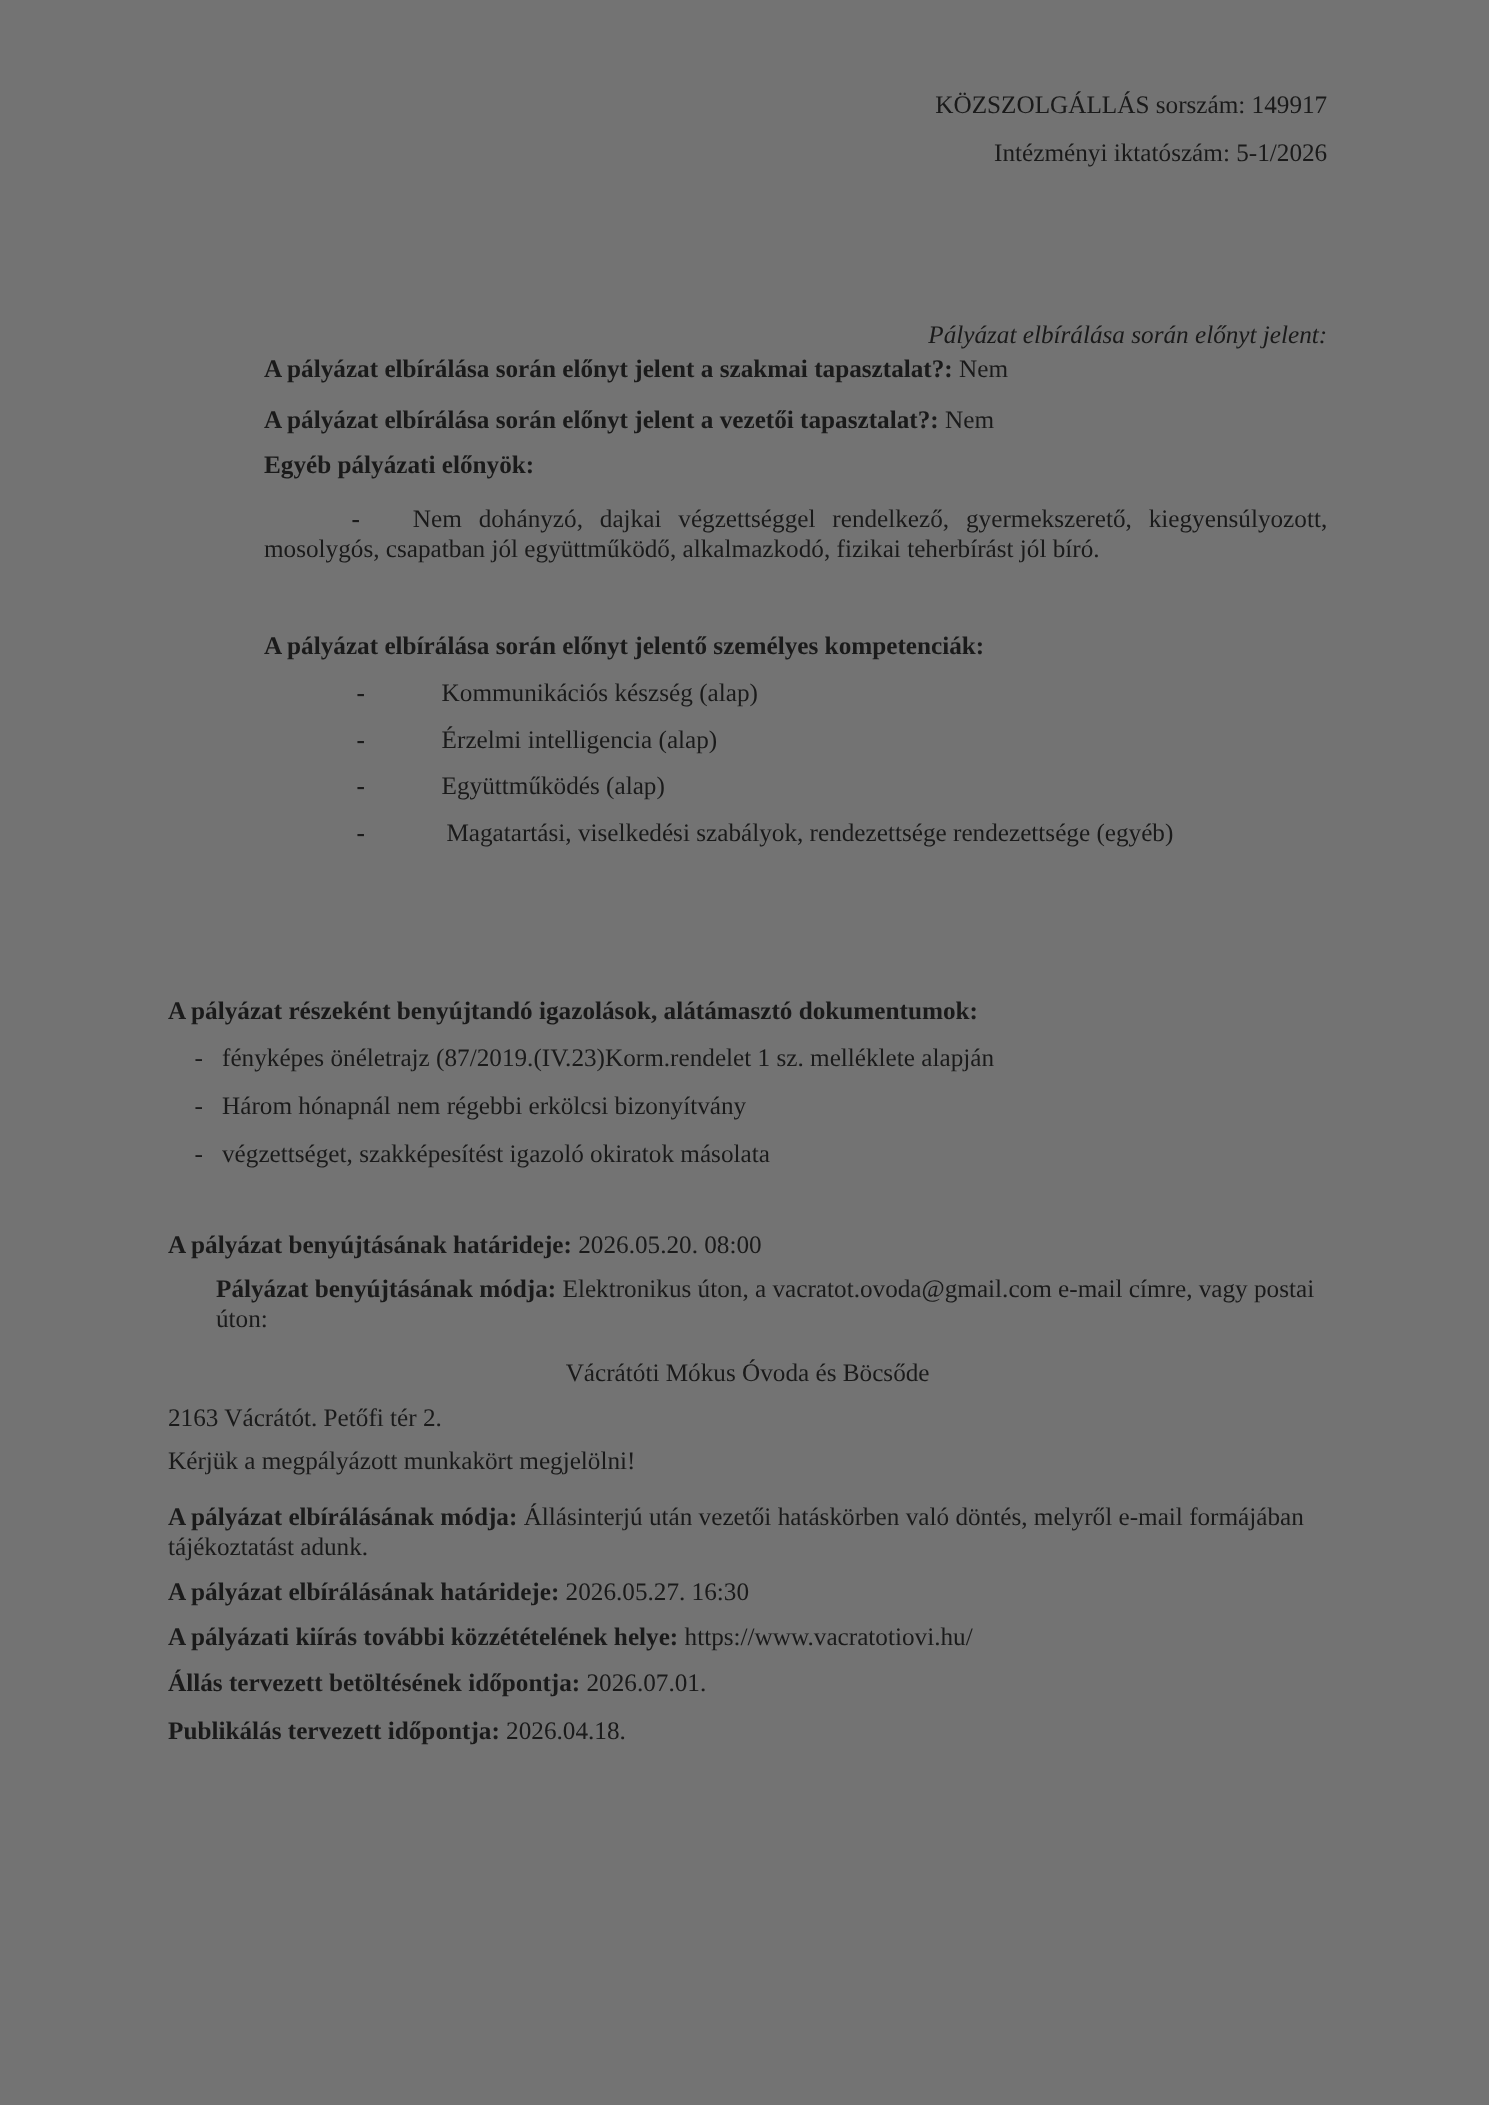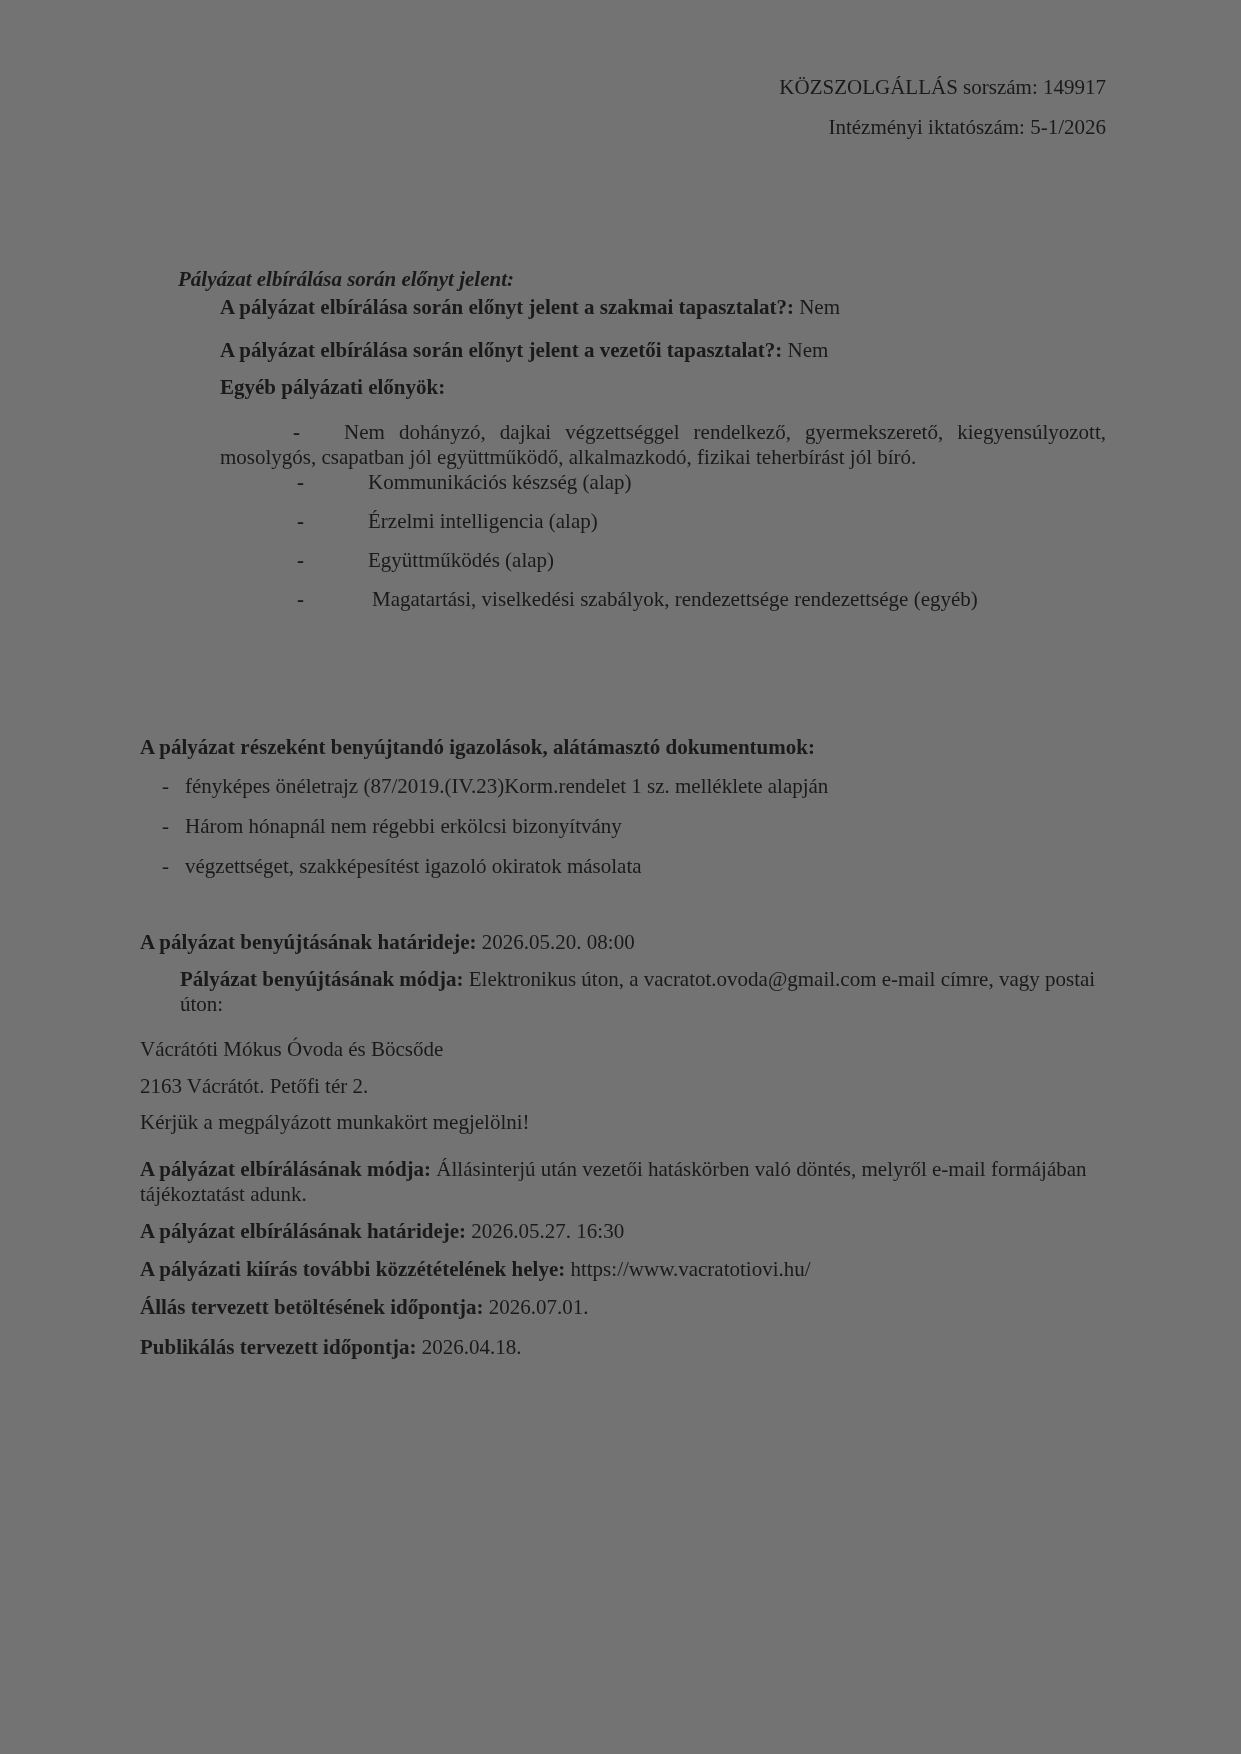--- a/index.html
+++ b/index.html
@@ -22,39 +22,39 @@
     overflow: hidden;
   }
   p { margin: 0; }
   .b { font-weight: bold; }
 
   
   .doc-header { text-align: right; }
   .hline + .hline { margin-top: 15px; }
 
   
-  .p-it        { margin: 127px 0 3px 38px; font-weight: bold; font-style: italic; }
+  .p-it        { margin: 127px 0 3px 38px; font-weight: normal; font-style: italic; text-align: right; }
   .p-q1        { margin: 0 0 18px 80px; }
   .p-q2        { margin: 0 0 12px 80px; }
   .p-other     { margin: 0 0 20px 80px; font-weight: bold; }
   .p-hang1     { margin: 0 0 0 80px; text-indent: 73px; text-align: justify; }
 
   
   .p-comp-title{ margin: 56px 0 14px 80px; font-weight: bold; }
   .li-comp     { margin: 0 0 14px 157px; }
   .p-hang2     { margin: 0 0 0 78px; text-indent: 79px; text-align: justify; }
 
   
   .p-docs-title{ margin: 123px 0 14px 0; font-weight: bold; }
   .li-doc      { margin: 0 0 15px 22px; }
 
   
   .d-sub-deadline  { margin-top: 51px; margin-bottom: 12px; }
   .d-sub-method    { margin-bottom: 20px; margin-left: 40px; }
-  .d-postal-name   { margin-bottom: 12px; }
+  .d-postal-name   { margin-bottom: 12px; text-align: center; }
   .d-postal-addr   { margin-bottom: 11px; }
   .d-note          { margin-bottom: 22px; }
   .d-eval-method   { margin-bottom: 12px; }
   .d-eval-deadline { margin-bottom: 13px; }
   .d-pub-place     { margin-bottom: 13px; }
   .d-start         { margin-bottom: 15px; }
 
   .gap { display: inline-block; }
   .g44 { width: 44px; }
   .g64 { width: 64px; }
@@ -76,20 +76,21 @@
   <p class="p-it">Pályázat elbírálása során előnyt jelent:</p>
 
   <p class="p-q1"><span class="b">A pályázat elbírálása során előnyt jelent a szakmai tapasztalat?:</span> <span>Nem</span></p>
 
   <p class="p-q2"><span class="b">A pályázat elbírálása során előnyt jelent a vezetői tapasztalat?:</span> <span>Nem</span></p>
 
   <p class="p-other">Egyéb pályázati előnyök:</p>
 
   <p class="p-hang1"><span class="dash">-</span><span class="gap g44"></span><span>Nem dohányzó, dajkai végzettséggel rendelkező, gyermekszerető, kiegyensúlyozott, mosolygós, csapatban jól együttműködő, alkalmazkodó, fizikai teherbírást jól bíró.</span></p>
 
+  <p class="p-comp-title">A pályázat elbírálása során előnyt jelentő személyes kompetenciák:</p>
 
   <p class="li-comp"><span class="dash">-</span><span class="gap g64"></span><span>Kommunikációs készség (alap)</span></p>
 
   <p class="li-comp"><span class="dash">-</span><span class="gap g64"></span><span>Érzelmi intelligencia (alap)</span></p>
 
   <p class="li-comp"><span class="dash">-</span><span class="gap g64"></span><span>Együttműködés (alap)</span></p>
 
 
   <p class="p-hang2"><span class="dash">-</span><span class="gap g68"></span><span>Magatartási, viselkedési szabályok, rendezettsége rendezettsége (egyéb)</span></p>
 

